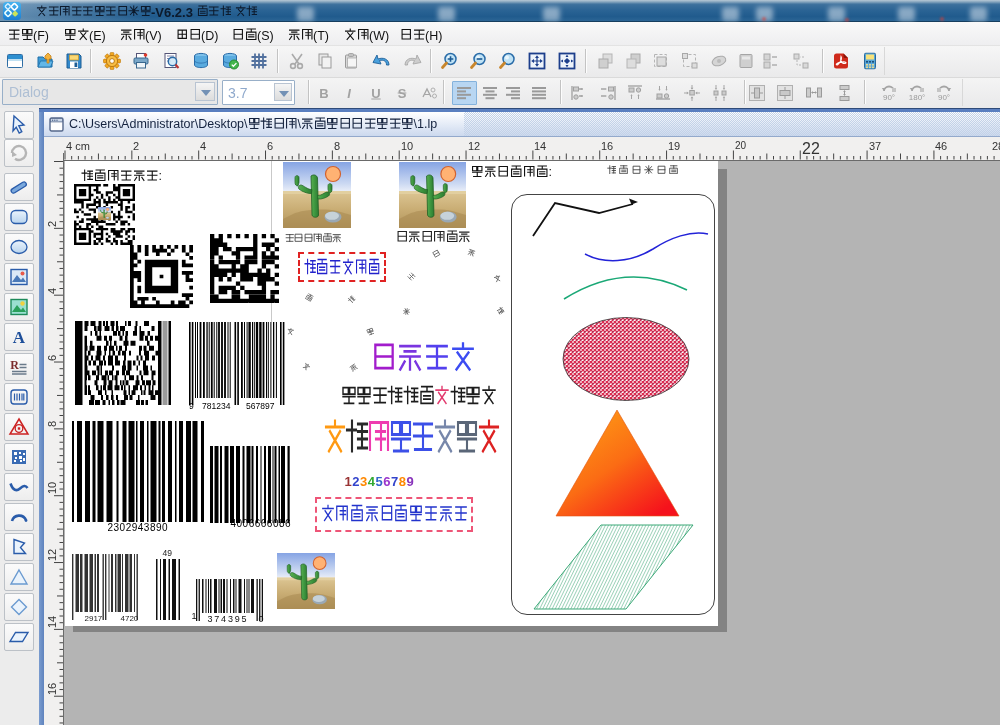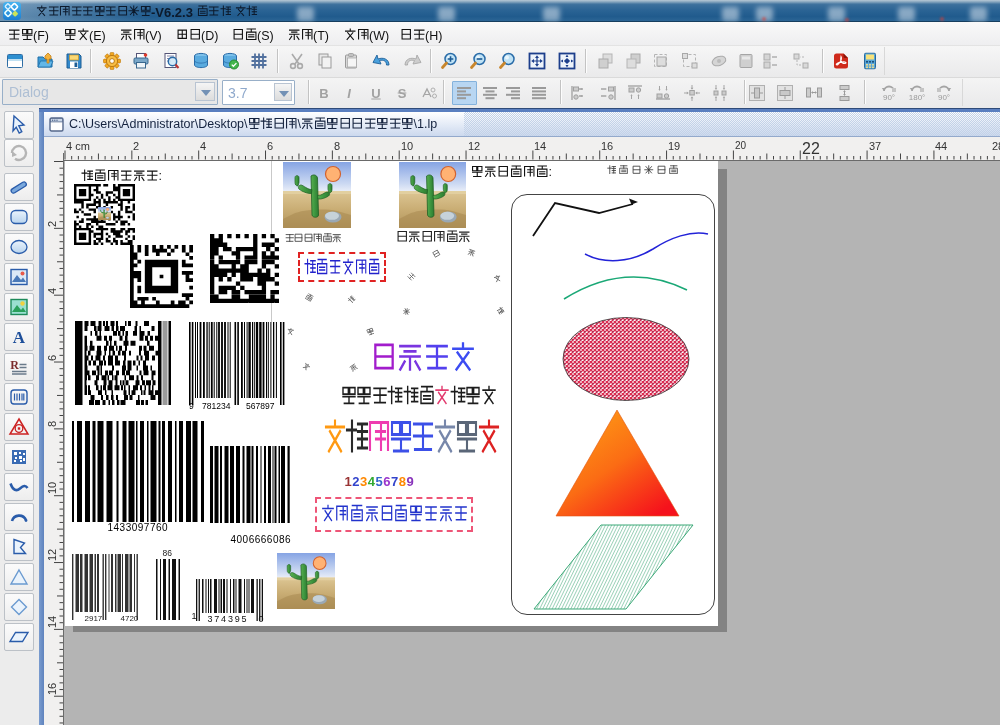--- a/index.html
+++ b/index.html
@@ -753,21 +753,21 @@
 <div class="abs" style="left:267px;top:140px;font-size:11px;color:#333">6</div>
 <div class="abs" style="left:334px;top:140px;font-size:11px;color:#333">8</div>
 <div class="abs" style="left:401px;top:140px;font-size:11px;color:#333">10</div>
 <div class="abs" style="left:468px;top:140px;font-size:11px;color:#333">12</div>
 <div class="abs" style="left:534px;top:140px;font-size:11px;color:#333">14</div>
 <div class="abs" style="left:601px;top:140px;font-size:11px;color:#333">16</div>
 <div class="abs" style="left:668px;top:140px;font-size:11px;color:#333">19</div>
 <div class="abs" style="left:735px;top:140px;font-size:10px;color:#333">20</div>
 <div class="abs" style="left:802px;top:140px;font-size:16px;color:#333">22</div>
 <div class="abs" style="left:869px;top:140px;font-size:11px;color:#333">37</div>
-<div class="abs" style="left:935px;top:140px;font-size:11px;color:#333">44</div>
+<div class="abs" style="left:935px;top:140px;font-size:11px;color:#333">46</div>
 <div class="abs" style="left:992px;top:140px;font-size:11px;color:#333">28</div>
 <svg class="abs" style="left:44px;top:160px" width="19" height="565" fill="#444">
     <rect x="10.0" y="1.00" width="9" height="1"></rect>
     <rect x="15.5" y="7.68" width="3.5" height="1"></rect>
     <rect x="15.5" y="14.37" width="3.5" height="1"></rect>
     <rect x="15.5" y="21.05" width="3.5" height="1"></rect>
     <rect x="15.5" y="27.74" width="3.5" height="1"></rect>
     <rect x="13.0" y="34.42" width="6" height="1"></rect>
     <rect x="15.5" y="41.10" width="3.5" height="1"></rect>
     <rect x="15.5" y="47.79" width="3.5" height="1"></rect>
@@ -927,36 +927,36 @@
     <g font-size="8.5" font-family="Liberation Sans" fill="#000">
       <text x="0" y="87">9</text>
       <text x="13" y="87">781234</text>
       <text x="57" y="87">567897</text>
     </g>
   </svg>
 <svg class="abs" style="left:71.5px;top:421.0px;" width="132" height="102" viewBox="0 0 132 102">
     <rect width="132" height="102" fill="#fff"></rect>
     <path fill="#000" d="M0.0 0h2.0v101h-2.0zM5.0 0h5.0v101h-5.0zM13.0 0h5.0v101h-5.0zM20.5 0h3.0v101h-3.0zM25.5 0h6.0v101h-6.0zM34.5 0h6.0v101h-6.0zM44.5 0h2.0v101h-2.0zM50.5 0h4.0v101h-4.0zM56.5 0h6.0v101h-6.0zM64.0 0h1.5v101h-1.5zM68.0 0h4.0v101h-4.0zM75.0 0h1.5v101h-1.5zM78.5 0h6.0v101h-6.0zM86.5 0h2.0v101h-2.0zM90.0 0h3.0v101h-3.0zM96.0 0h4.0v101h-4.0zM103.0 0h1.5v101h-1.5zM107.0 0h4.0v101h-4.0zM114.0 0h5.0v101h-5.0zM120.5 0h5.0v101h-5.0zM129 0h3v101h-3z"></path>
   </svg>
-<div class="abs" style="left:107.5px;top:522px;font-size:10px;color:#000;letter-spacing:.5px">1433097760</div>
+<div class="abs" style="left:107.5px;top:522px;font-size:10px;color:#000;letter-spacing:.5px">2302943890</div>
 <svg class="abs" style="left:209.5px;top:446.0px;" width="80" height="77" viewBox="0 0 80 77">
     <rect width="80" height="77" fill="#fff"></rect>
     <path fill="#000" d="M0.0 0h3.0v77h-3.0zM4.5 0h4.0v77h-4.0zM10.0 0h2.0v77h-2.0zM14.5 0h4.0v77h-4.0zM20.0 0h4.0v77h-4.0zM26.0 0h4.0v77h-4.0zM32.5 0h2.0v77h-2.0zM36.5 0h4.0v77h-4.0zM41.5 0h2.0v77h-2.0zM46.0 0h2.0v77h-2.0zM50.5 0h1.0v77h-1.0zM54.0 0h2.0v77h-2.0zM58.0 0h3.0v77h-3.0zM62.5 0h1.0v77h-1.0zM64.5 0h2.0v77h-2.0zM68.5 0h1.5v77h-1.5zM71.0 0h4.0v77h-4.0zM77.5 0h2.2v77h-2.2z"></path>
   </svg>
-<div class="abs" style="left:230.5px;top:534px;font-size:10px;color:#000;letter-spacing:.5px">4006666086</div>
+<div class="abs" style="left:230.5px;top:518px;font-size:10px;color:#000;letter-spacing:.5px">4006666086</div>
 <svg class="abs" style="left:71.5px;top:554.0px;" width="67" height="66" viewBox="0 0 67 66">
     <rect width="67" height="66" fill="#fff"></rect>
     <path fill="#333" d="M0.0 0h1.4v66h-1.4zM30.5 0h1.4v66h-1.4zM33.0 0h1.4v66h-1.4zM64.5 0h1.4v66h-1.4zM3.5 0h3.5v58h-3.5zM8.0 0h2.5v58h-2.5zM12.5 0h3.5v58h-3.5zM17.5 0h3.5v58h-3.5zM22.5 0h1.5v58h-1.5zM25.0 0h2.0v58h-2.0zM36.5 0h1.0v58h-1.0zM39.0 0h2.0v58h-2.0zM43.0 0h1.5v58h-1.5zM45.5 0h3.5v58h-3.5zM50.0 0h1.0v58h-1.0zM53.0 0h3.5v58h-3.5zM57.5 0h2.5v58h-2.5zM62.0 0h1.0v58h-1.0z"></path>
   </svg>
 <div class="abs" style="left:84.5px;top:614px;font-size:8px;color:#222">2917</div>
 <div class="abs" style="left:120.5px;top:614px;font-size:8px;color:#222">4720</div>
 <svg class="abs" style="left:155.5px;top:559.0px;" width="26" height="61" viewBox="0 0 26 61">
     <path fill="#111" d="M0.0 0h1.5v61h-1.5zM4.0 0h1.0v61h-1.0zM7.0 0h3.0v61h-3.0zM12.5 0h1.5v61h-1.5zM16.0 0h4.0v61h-4.0zM22.5 0h1.5v61h-1.5z"></path>
   </svg>
-<div class="abs" style="left:162.5px;top:548px;font-size:8.5px;color:#222">86</div>
+<div class="abs" style="left:162.5px;top:548px;font-size:8.5px;color:#222">49</div>
 <svg class="abs" style="left:195.5px;top:579.0px;" width="68" height="43" viewBox="0 0 68 43">
     <rect width="68" height="43" fill="#fff"></rect>
     <path fill="#111" d="M0 0h1.3v42h-1.3zM2.6 0h1.3v42h-1.3zM60.5 0h1.3v42h-1.3zM63.1 0h1.3v42h-1.3zM65.7 0h1.3v42h-1.3zM6.0 0h1.5v34h-1.5zM9.5 0h1.0v34h-1.0zM12.0 0h1.0v34h-1.0zM14.0 0h1.5v34h-1.5zM18.0 0h3.0v34h-3.0zM22.5 0h1.0v34h-1.0zM24.5 0h1.5v34h-1.5zM27.0 0h2.0v34h-2.0zM30.5 0h1.0v34h-1.0zM34.0 0h1.0v34h-1.0zM37.0 0h1.5v34h-1.5zM39.5 0h1.0v34h-1.0zM42.5 0h3.0v34h-3.0zM48.0 0h1.0v34h-1.0zM50.5 0h1.0v34h-1.0zM52.5 0h1.0v34h-1.0zM55.0 0h3.0v34h-3.0z"></path>
   </svg>
 <div class="abs" style="left:191.5px;top:611px;font-size:9px;color:#111">1</div>
 <div class="abs" style="left:207.5px;top:614px;font-size:9px;color:#111;letter-spacing:1.8px">374395</div>
 <div class="abs" style="left:258.5px;top:614px;font-size:9px;color:#111">0</div>
 <svg width="0" height="0" style="position:absolute">
     <defs>
 <linearGradient id="sky" x1="0" y1="0" x2="0" y2="1">

